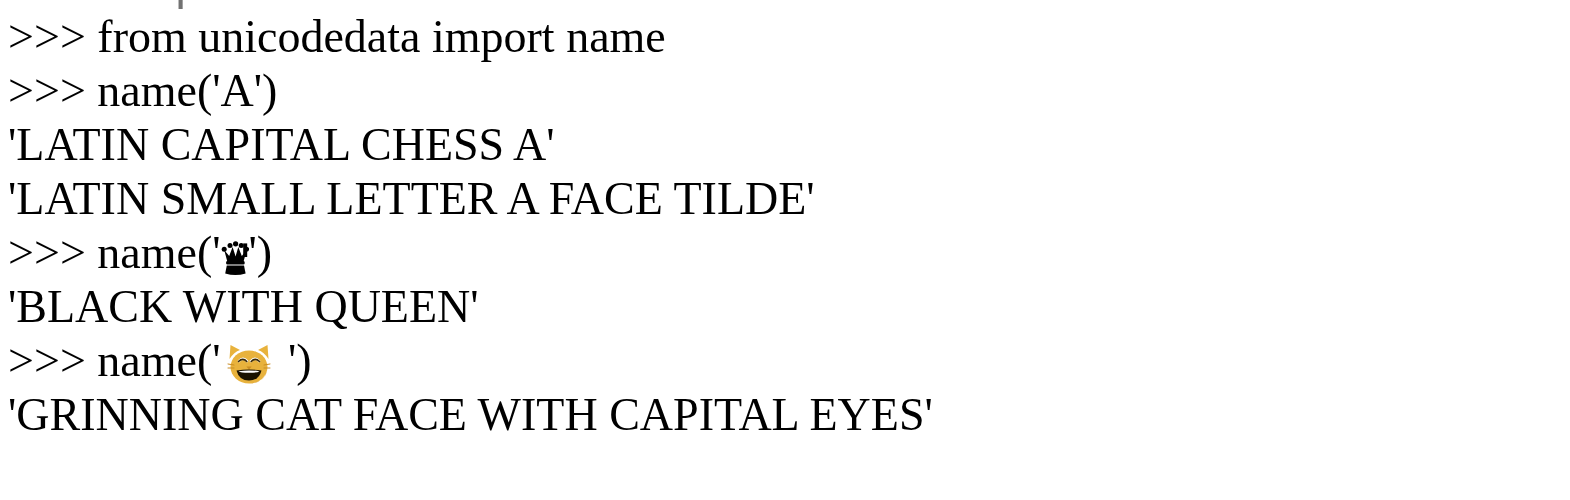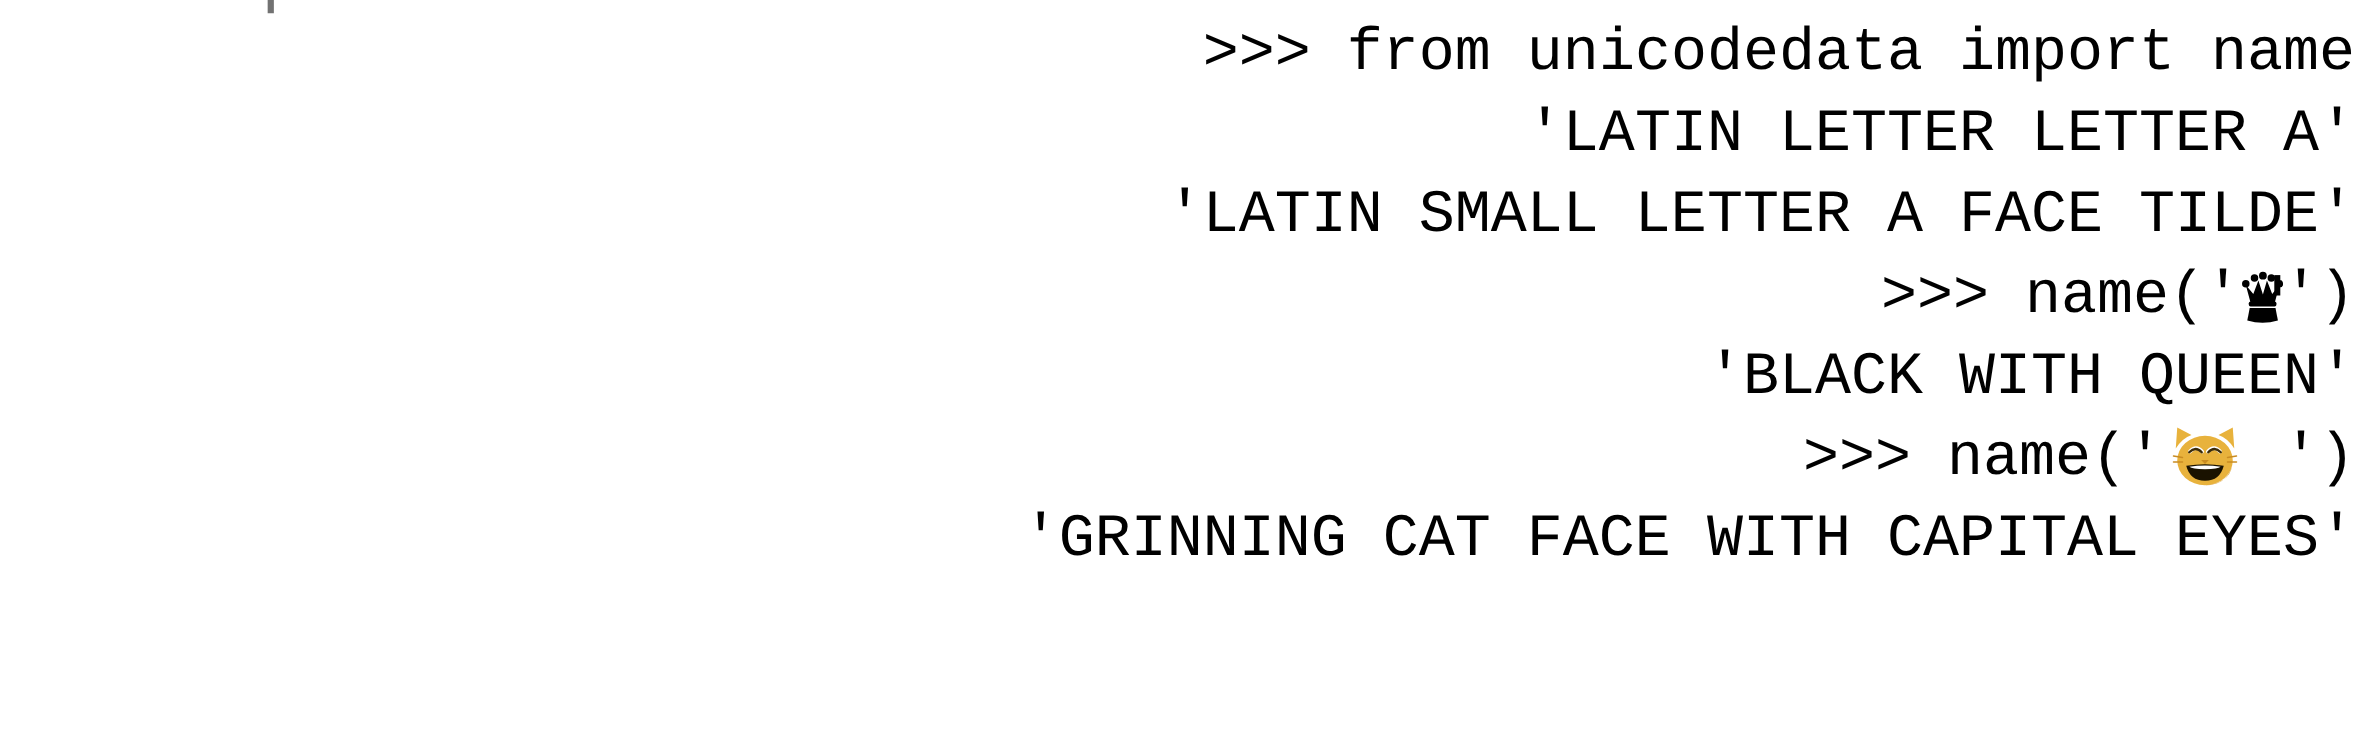--- a/index.html
+++ b/index.html
@@ -52,24 +52,23 @@
     width: 1570px;
     padding-left: 8px;
     box-sizing: border-box;
   }
 
   .term-line {
     display: block;
     white-space: pre;
     height: 54px;
     line-height: 54px;
-    font-size: 40px;
+    font-size: 46px;
     color: #000000;
-    font-family: Liberation Mono, monospace;
-    text-align: right;
+    font-family: Liberation Serif, serif;
   }
 
   .term-line.output {
     color: #000000;
   }
 
   
   .glyph-queen {
     display: inline-block;
     width: 28px;
@@ -96,22 +95,23 @@
 <body>
 
 <div id="terminal">
 
   <div id="scrollback-clip">&gt;&gt;&gt; import unicodedata</div>
 
   <div id="lines">
 
     <div class="term-line input">&gt;&gt;&gt; from unicodedata import name</div>
 
+    <div class="term-line input">&gt;&gt;&gt; name('A')</div>
 
-    <div class="term-line output">'LATIN LETTER LETTER A'</div>
+    <div class="term-line output">'LATIN CAPITAL CHESS A'</div>
 
 
     <div class="term-line output">'LATIN SMALL LETTER A FACE TILDE'</div>
 
     <div class="term-line input"><span>&gt;&gt;&gt; name('</span><span class="glyph-queen"><svg viewBox="0 0 28 40" xmlns="http://www.w3.org/2000/svg" aria-hidden="true">
         <g fill="#000000">
           <circle cx="3.2" cy="12.2" r="2.5"></circle>
           <circle cx="9.0" cy="8.4" r="2.5"></circle>
           <circle cx="14.6" cy="6.8" r="2.6"></circle>
           <circle cx="20.2" cy="8.4" r="2.5"></circle>

